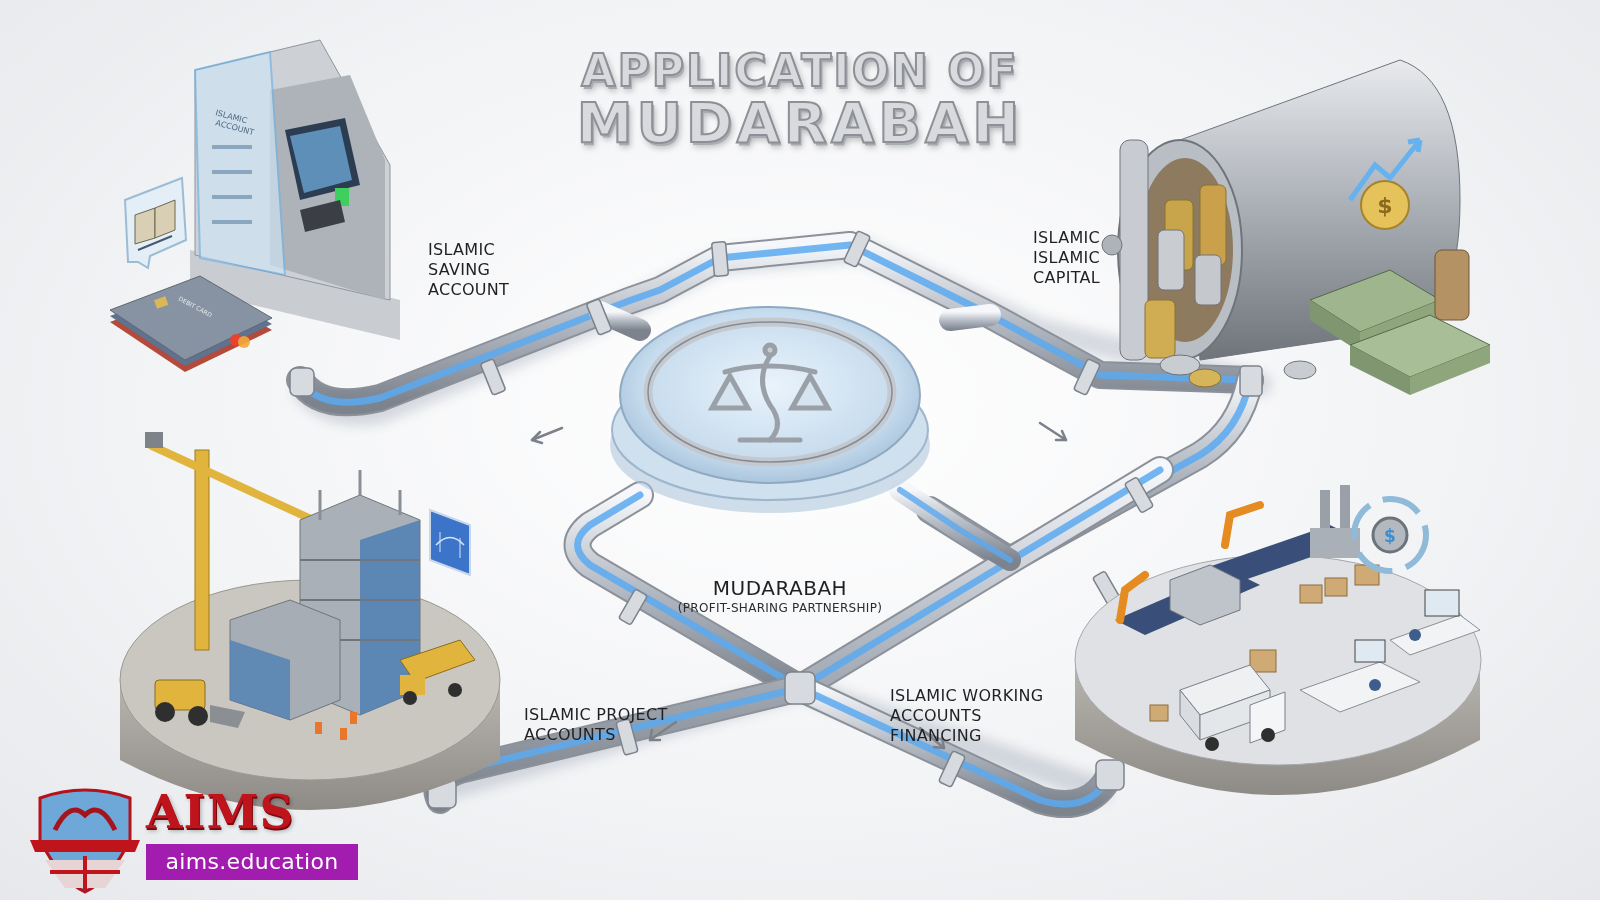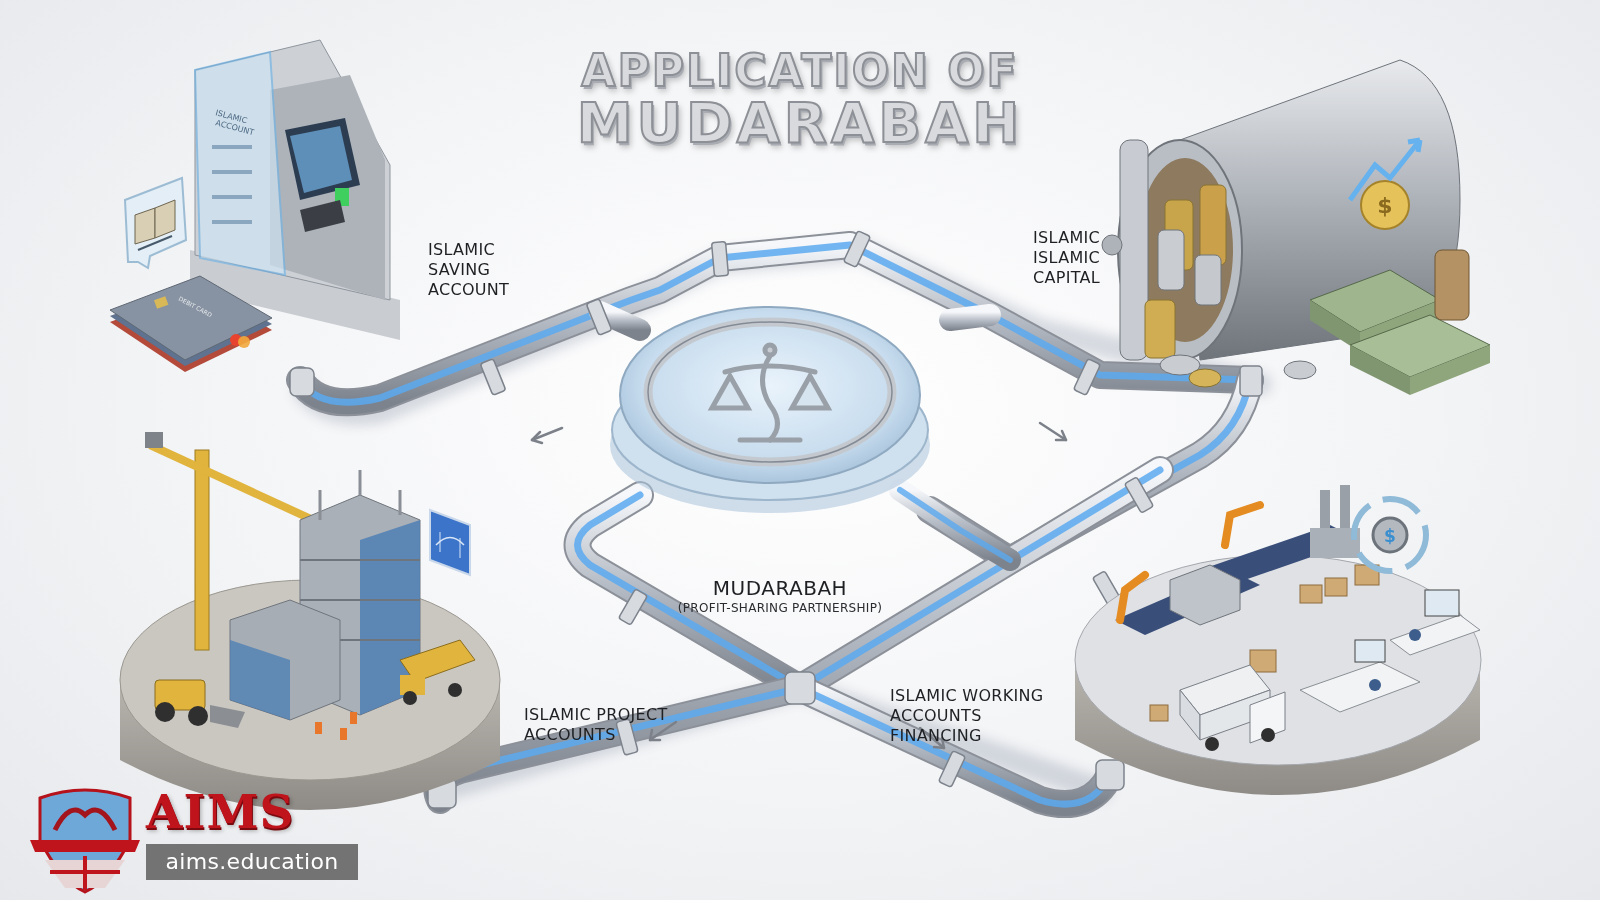--- a/index.html
+++ b/index.html
@@ -31,21 +31,21 @@
   #lbl-center .main { font-size:20px; line-height:24px; letter-spacing:0.5px; }
   #lbl-center .sub { font-size:12px; line-height:16px; color:#2a2c30; }
   svg#pipes { left:0; top:0; }
   #logo-word {
     left:146px; top:784px; font-family:"DejaVu Serif", serif; font-weight:bold;
     font-size:47px; color:#c0141c; letter-spacing:1px;
     text-shadow: 1px 2px 0 #7a0a10, 2px 3px 4px rgba(0,0,0,0.3);
     line-height:56px;
   }
   #logo-url {
-    left:146px; top:844px; width:212px; height:36px; background:#737373;
+    left:146px; top:844px; width:212px; height:36px; background:#a21caf;
     color:#fff; font-family:"DejaVu Sans", sans-serif; font-size:22px;
     line-height:36px; text-align:center; letter-spacing:0.3px;
   }
 </style>
 </head>
 <body>
 
 <svg id="pipes" class="abs" width="1600" height="900" viewBox="0 0 1600 900">
   <defs>
     <linearGradient id="steel" x1="0" y1="0" x2="0" y2="1">

